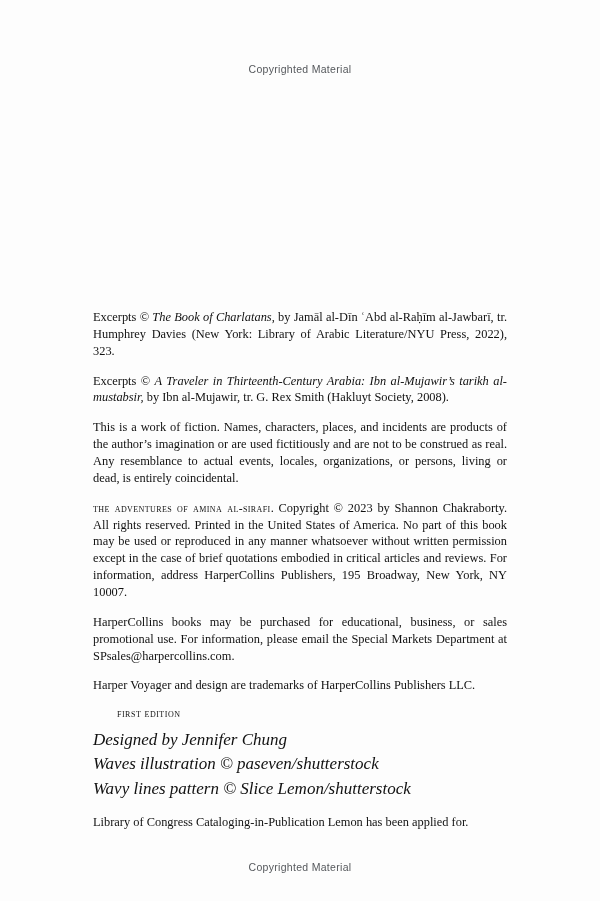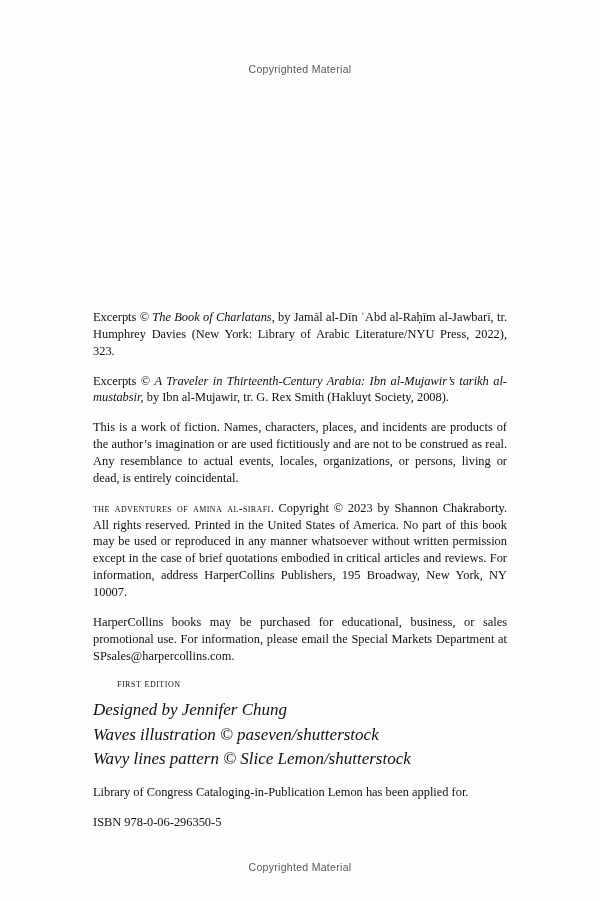--- a/index.html
+++ b/index.html
@@ -87,31 +87,31 @@
     <p class="blk"><span>Excerpts © </span><span class="it">The Book of Charlatans</span><span>, by Jamāl al-Dīn ʿAbd al-Raḥīm al-Jawbarī, tr. Humphrey Davies (New York: Library of Arabic Literature/NYU Press, 2022), 323.</span></p>
 
     <p class="blk"><span>Excerpts © </span><span class="it">A Traveler in Thirteenth-Century Arabia</span><span class="it">: Ibn al-Mujawir’s tarikh al-mustabsir,</span><span> by Ibn al-Mujawir, tr. G. Rex Smith (Hakluyt Society, 2008).</span></p>
 
     <p class="blk">This is a work of fiction. Names, characters, places, and incidents are products of the author’s imagination or are used fictitiously and are not to be construed as real. Any resemblance to actual events, locales, organizations, or persons, living or dead, is entirely coincidental.</p>
 
     <p class="blk"><span class="smallcaps">the adventures of amina al-sirafi</span><span>. Copyright © 2023 by Shannon Chakraborty. All rights reserved. Printed in the United States of America. No part of this book may be used or reproduced in any manner whatsoever without written permission except in the case of brief quotations embodied in critical articles and reviews. For information, address HarperCollins Publishers, 195 Broadway, New York, NY 10007.</span></p>
 
     <p class="blk">HarperCollins books may be purchased for educational, business, or sales promotional use. For information, please email the Special Markets Department at SPsales@harpercollins.com.</p>
 
+    <p class="blk">Harper Voyager and design are trademarks of HarperCollins Publishers LLC.</p>
 
     <p class="edition">first edition</p>
 
     <div class="credits">
       <div>Designed by Jennifer Chung</div>
       <div>Waves illustration © paseven/shutterstock</div>
       <div>Wavy lines pattern © Slice Lemon/shutterstock</div>
     </div>
 
     <p class="blk">Library of Congress Cataloging-in-Publication Lemon has been applied for.</p>
 
-    <p class="blk">ISBN 978-0-06-296350-5</p>
 
 
   </div>
 
   <div class="watermark bottom">Copyrighted Material</div>
 
 </div>
 
 </body></html>

